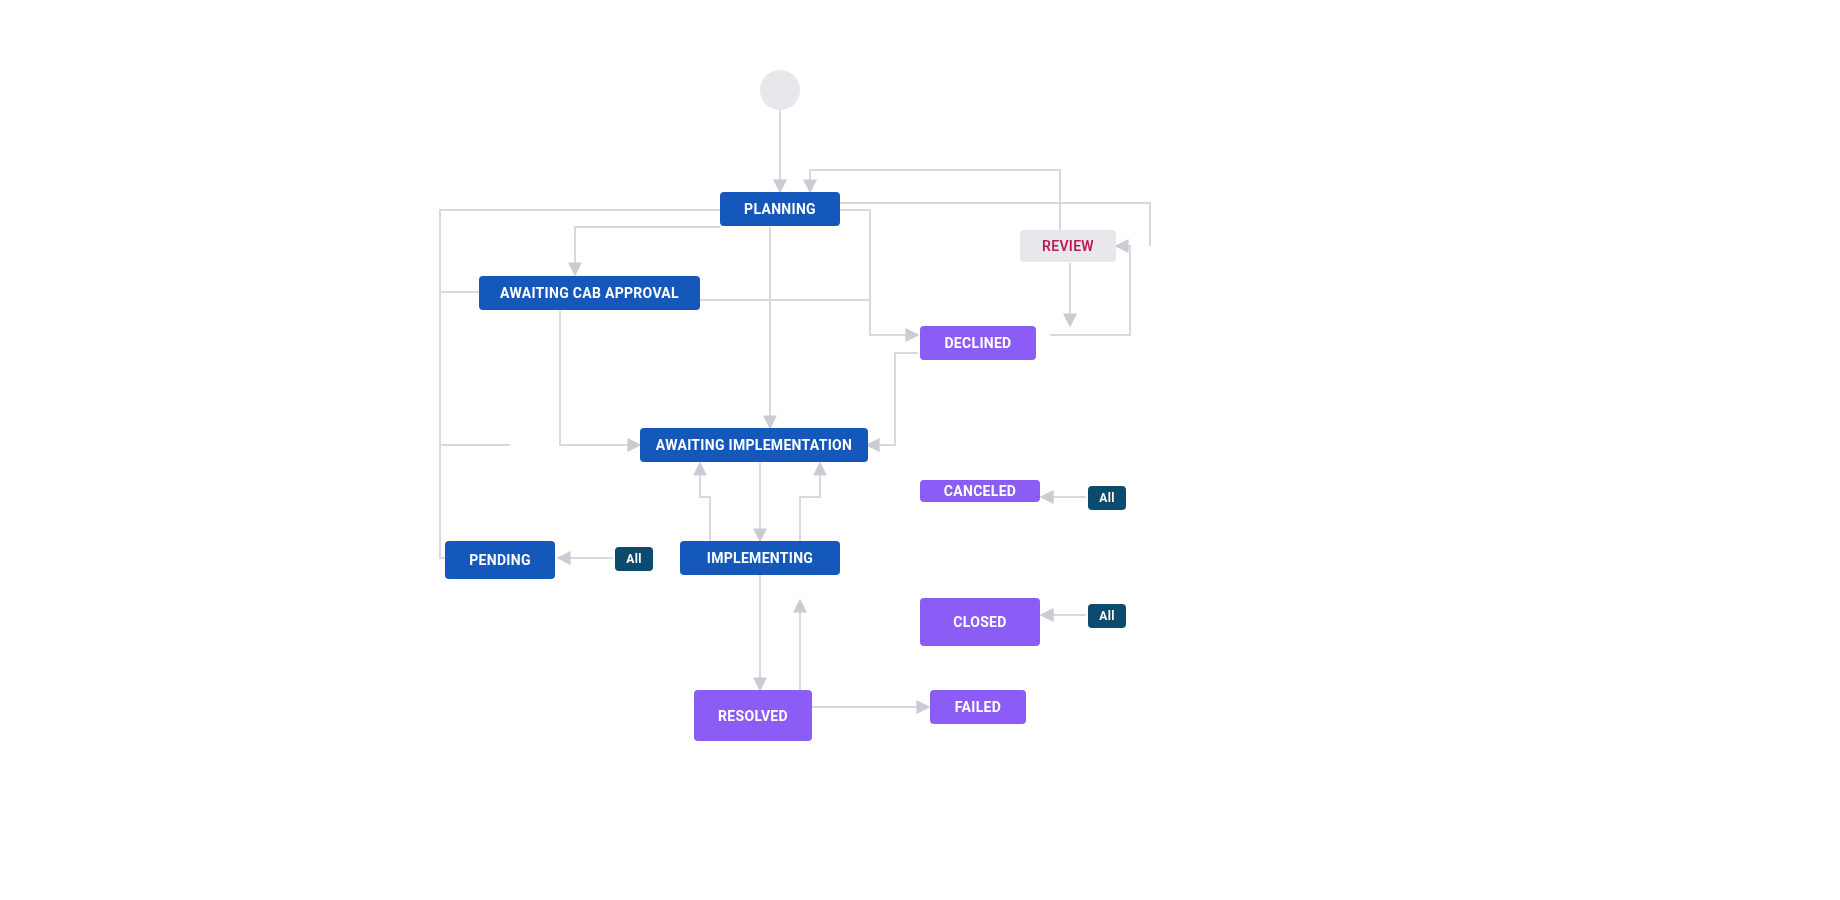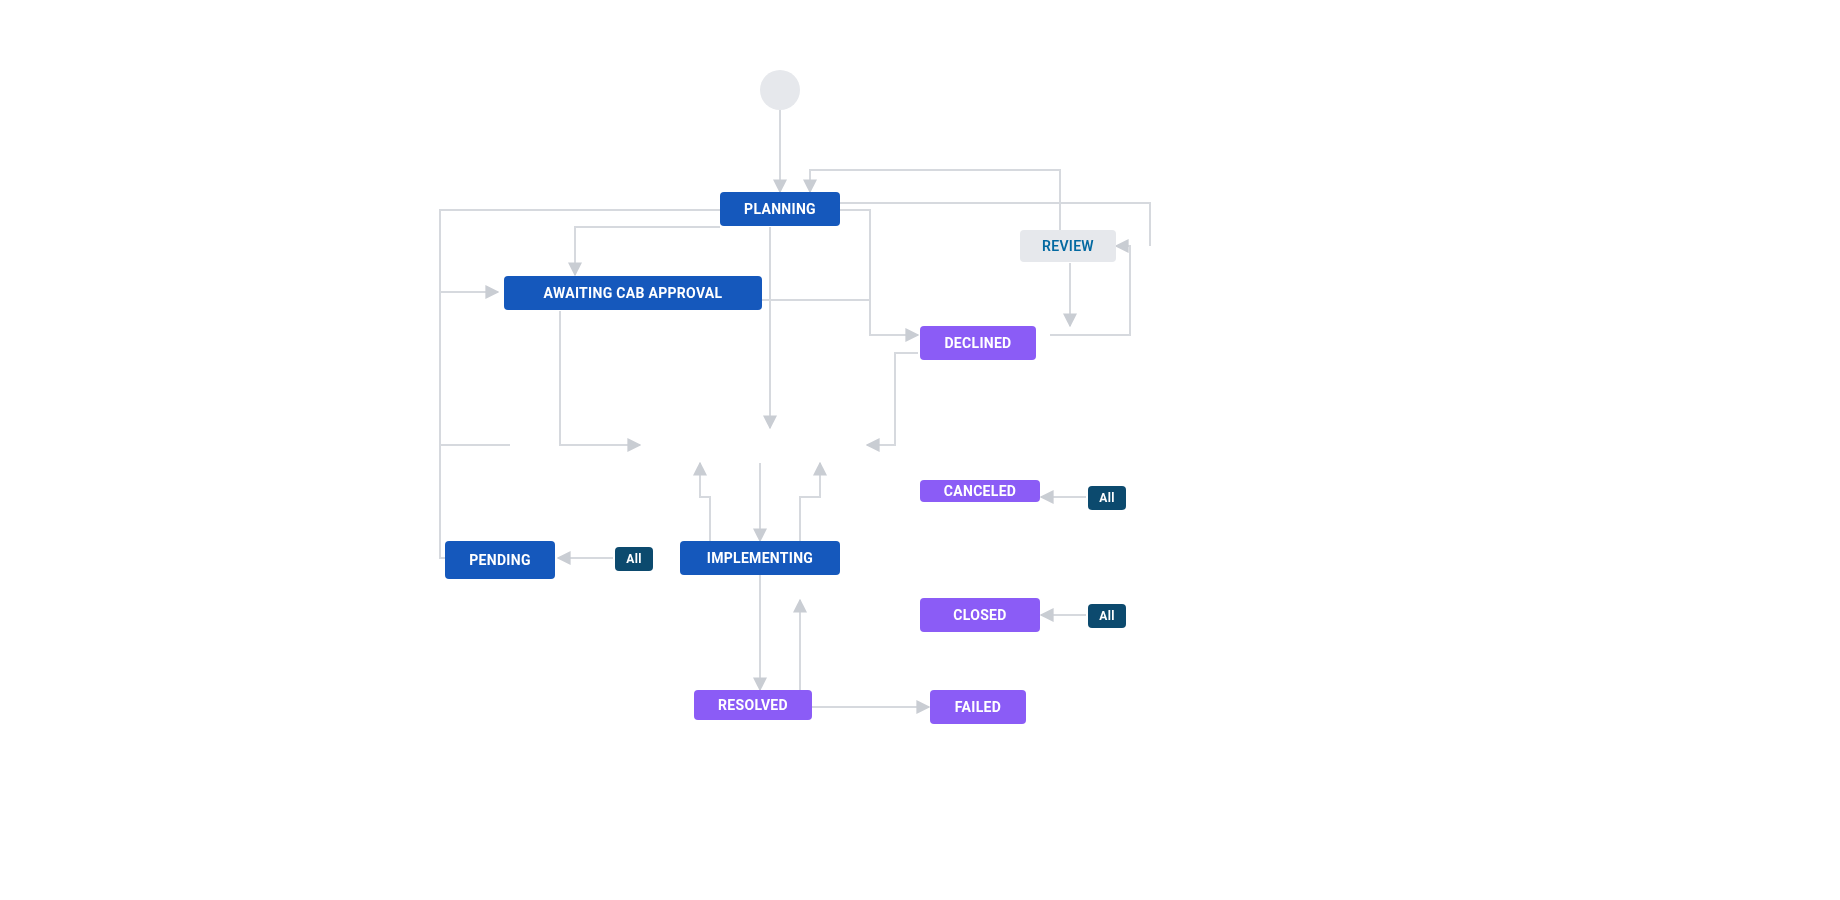--- a/index.html
+++ b/index.html
@@ -33,21 +33,21 @@
     font-weight: 700;
     font-size: 14px;
     letter-spacing: 0.3px;
     color: #ffffff;
     white-space: nowrap;
     box-sizing: border-box;
     padding: 0 2px;
   }
   .node.blue   { background: #1558BC; }
   .node.green  { background: #8b5cf6; }
-  .node.gray   { background: #E6E8EC; color: #0369a1; font-weight: 600; }
+  .node.gray   { background: #E6E8EC; color: #be185d; font-weight: 600; }
   .node.dark   { background: #0c4a6e; }
   .start-circle {
     position: absolute;
     border-radius: 50%;
     background: #E6E8EC;
   }
 </style>
 </head>
 <body>
 
@@ -107,32 +107,33 @@
       <path d="M 1086 615 L 1041 615" marker-end="url(#arrow)"></path>
     </g>
   </svg>
 
   <div class="start-circle" style="left:760px; top:70px; width:40px; height:40px;"></div>
 
   <div class="node blue" style="left:720px; top:192px; width:120px; height:34px;">PLANNING</div>
 
   <div class="node gray" style="left:1020px; top:230px; width:96px; height:32px;">REVIEW</div>
 
-  <div class="node blue" style="left:504px; top:276px; width:258px; height:34px;">AWAITING CAB APPROVAL</div>
+  <div class="node blue" style="left:479px; top:276px; width:221px; height:34px;">AWAITING CAB APPROVAL</div>
 
   <div class="node green" style="left:920px; top:326px; width:116px; height:34px;">DECLINED</div>
 
+  <div class="node blue" style="left:640px; top:428px; width:228px; height:34px;">AWAITING IMPLEMENTATION</div>
 
   <div class="node green" style="left:920px; top:480px; width:120px; height:22px;">CANCELED</div>
   <div class="node dark" style="left:1088px; top:486px; width:38px; height:24px; font-size:12px;">All</div>
 
   <div class="node blue" style="left:445px; top:541px; width:110px; height:38px;">PENDING</div>
   <div class="node dark" style="left:615px; top:547px; width:38px; height:24px; font-size:12px;">All</div>
 
   <div class="node blue" style="left:680px; top:541px; width:160px; height:34px;text-align:center;">IMPLEMENTING</div>
 
-  <div class="node green" style="left:920px; top:598px; width:120px; height:34px;text-align:center;">CLOSED</div>
+  <div class="node green" style="left:920px; top:598px; width:120px; height:48px;text-align:center;">CLOSED</div>
   <div class="node dark" style="left:1088px; top:604px; width:38px; height:24px; font-size:12px;">All</div>
 
-  <div class="node green" style="left:694px; top:690px; width:118px; height:30px;">RESOLVED</div>
+  <div class="node green" style="left:694px; top:690px; width:118px; height:51px;">RESOLVED</div>
   <div class="node green" style="left:930px; top:690px; width:96px; height:34px;">FAILED</div>
 
 </div>
 
 </body></html>

